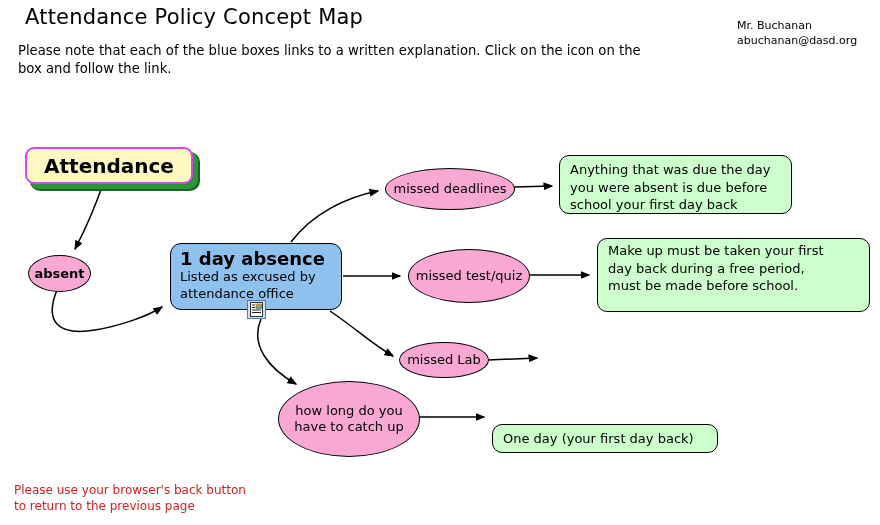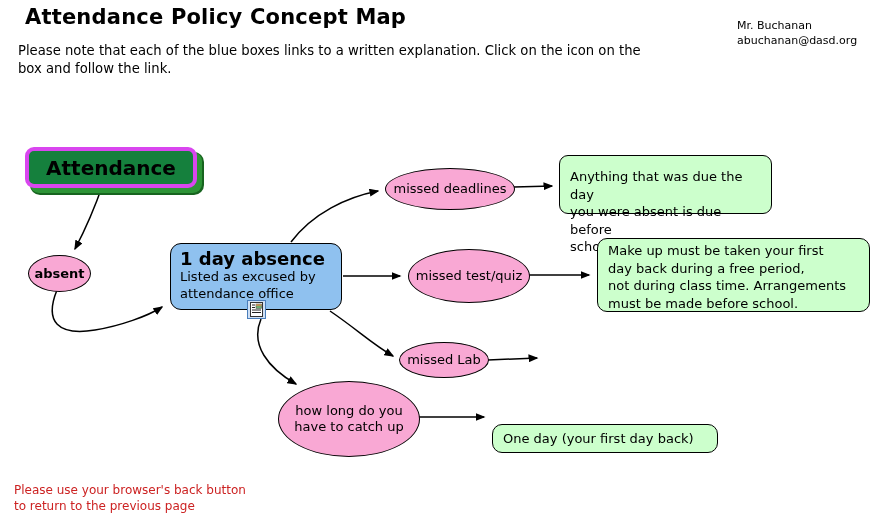--- a/index.html
+++ b/index.html
@@ -2,30 +2,30 @@
 <html><head>
 <meta charset="utf-8">
 <style>
   html,body{margin:0;padding:0;background:#fff;}
   #stage{
     position:relative;width:880px;height:525px;overflow:hidden;
     font-family:"DejaVu Sans","Liberation Sans",sans-serif;color:#000;background:#fff;
   }
   .abs{position:absolute;}
   
-  .title{left:25px;top:5px;font-size:21px;font-weight:bold;letter-spacing:.2px;}
+  .title{left:25px;top:5px;font-size:21px;font-weight:normal;letter-spacing:.2px;}
   .subtitle{left:18px;top:42px;width:645px;font-size:13.2px;line-height:18px;}
   .contact{left:737px;top:18px;font-size:11px;line-height:15px;}
   
   #wires{position:absolute;left:0;top:0;z-index:1;}
   .node{z-index:2;}
   
   .root-box{
     left:25px;top:147px;width:164px;height:33px;
-    background:#15803d;border:4px solid #d946ef;border-radius:9px;
+    background:#fef9c3;border:2px solid #d946ef;border-radius:9px;
     box-shadow:5px 5px 0 #2d9437, 6px 6px 0 1px #17641f;
     display:flex;align-items:center;justify-content:center;
     font-size:20px;font-weight:bold;
   }
   
   .ellipse{
     background:#f9a8d4;border:1.5px solid #000;border-radius:50%;
     display:flex;flex-direction:column;align-items:center;justify-content:center;
     font-size:13px;text-align:center;line-height:16px;
   }
@@ -41,21 +41,21 @@
     background:#8fc1ef;border:1.5px solid #000;border-radius:11px;
     padding:6px 0 0 9px;box-sizing:border-box;font-size:13px;line-height:17px;
   }
   .blue-box .bb-title{font-size:18px;font-weight:bold;line-height:18px;}
   .doc-icon{left:247px;top:300px;width:19px;height:19px;z-index:3;cursor:pointer;}
   
   .green{
     background:#ccffcc;border:1.5px solid #000;border-radius:10px;
     font-size:13px;line-height:17.5px;box-sizing:border-box;padding:3px 10px;
   }
-  .g1{left:559px;top:155px;width:213px;height:59px;padding-top:12px;border-radius:9px;}
+  .g1{left:559px;top:155px;width:233px;height:59px;padding-top:5px;}
   .g2{left:597px;top:238px;width:273px;height:74px;}
   .g3{left:545px;top:337px;width:246px;height:41px;}
   .g4{left:492px;top:424px;width:226px;height:29px;display:flex;align-items:center;}
   
   .footer{left:14px;top:482px;font-size:12px;line-height:16px;color:#cc2222;}
 </style>
 </head>
 <body>
 
 <div id="stage">
@@ -126,21 +126,20 @@
   </div>
 
   <div class="abs node green g1">
     <div>Anything that was due the day</div>
     <div>you were absent is due before</div>
     <div>school your first day back</div>
   </div>
   <div class="abs node green g2">
     <div>Make up must be taken your first</div>
     <div>day back during a free period,</div>
-    <div>not during class time. Arrangements</div>
     <div>must be made before school.</div>
   </div>
   <div class="abs node green g4">
     <div>One day (your first day back)</div>
   </div>
 
   <div class="abs footer">
     <div>Please use your browser's back button</div>
     <div>to return to the previous page</div>
   </div>

